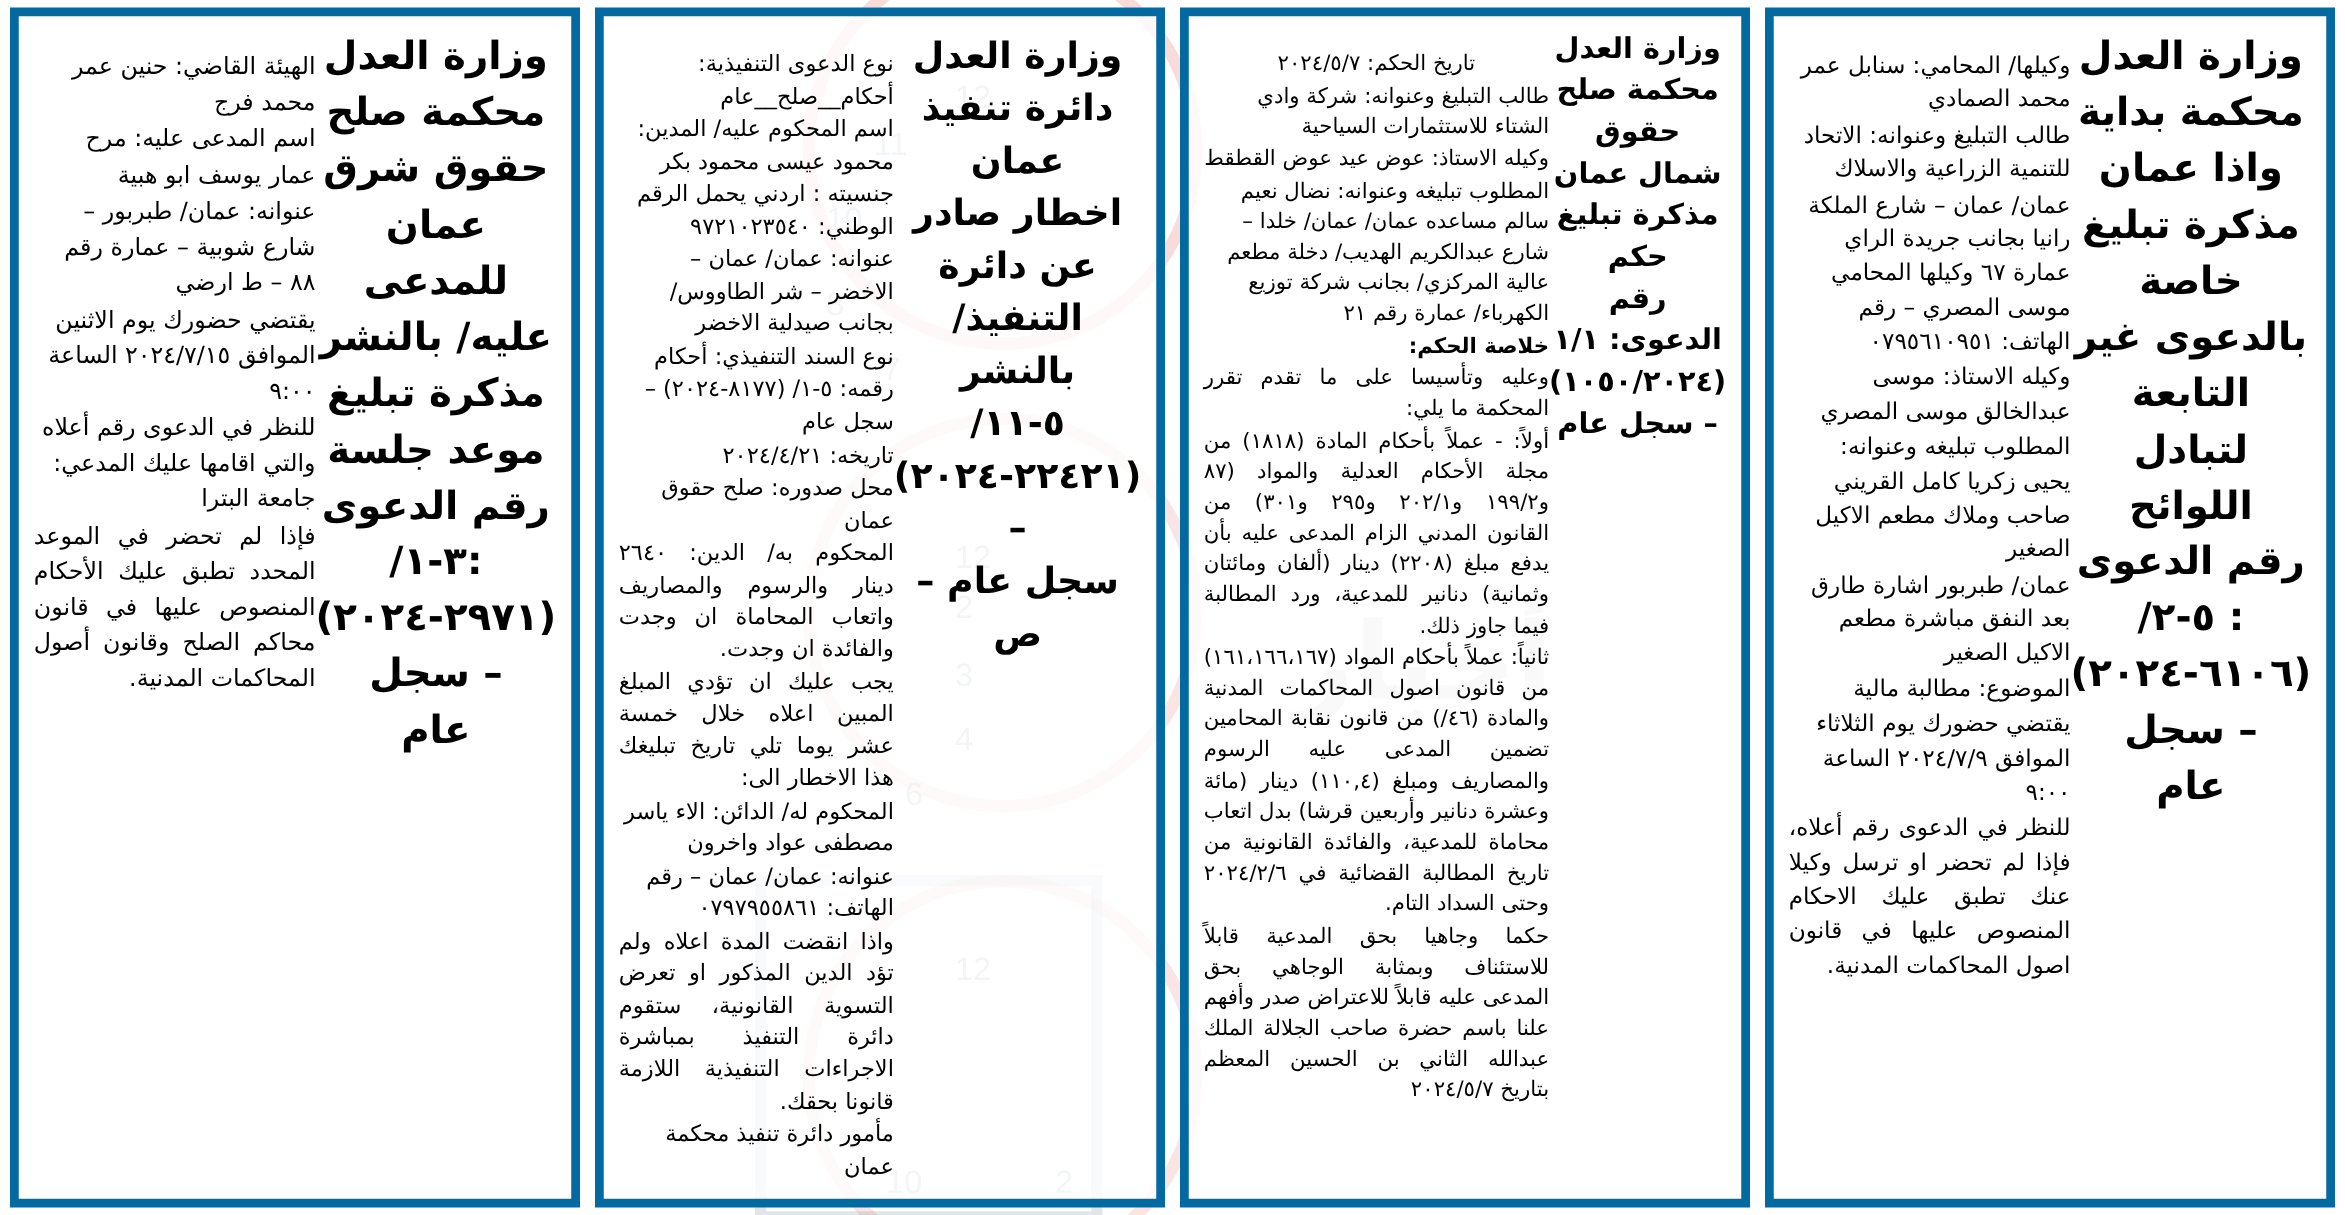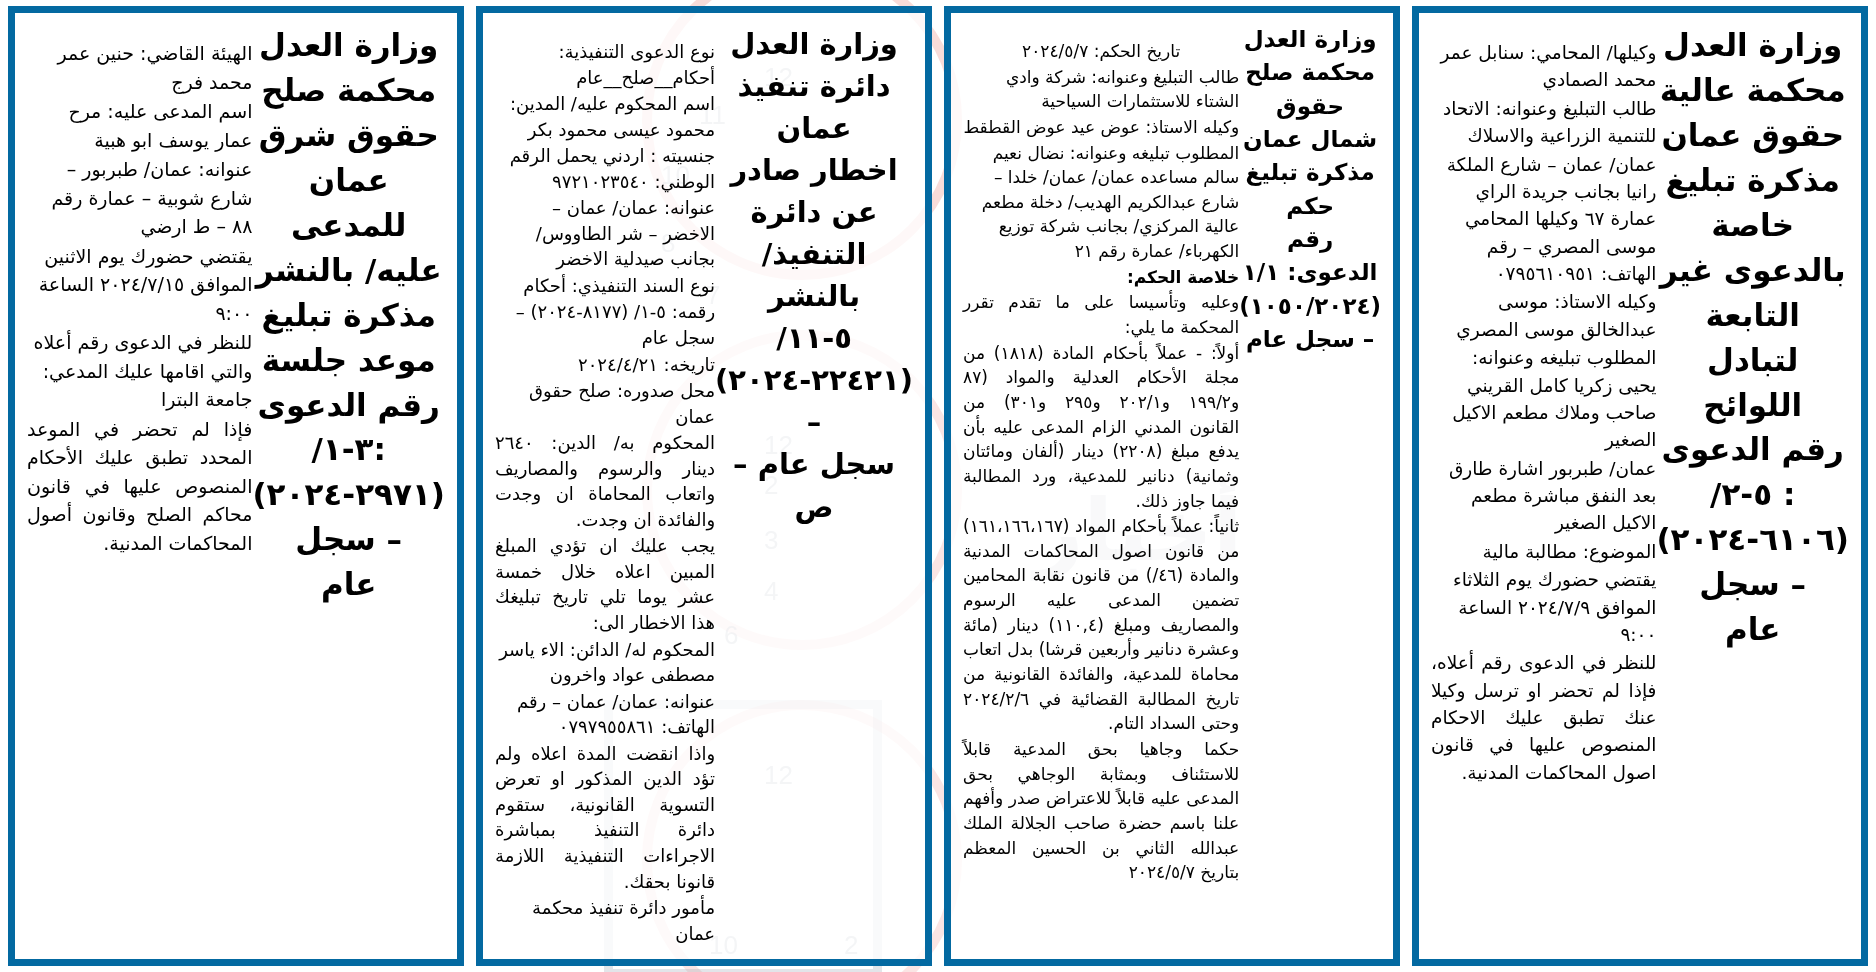--- a/index.html
+++ b/index.html
@@ -145,21 +145,21 @@
   <div class="wm-num" style="left:800px; top:930px;">2</div>
   <div class="wm-text" style="left:990px; top:480px;text-align:right;">أخبار</div>
   <div class="wm-box" style="left:560px; top:700px; width:260px; height:260px;"></div>
 </div>
 
 <div class="page">
 
   <div class="notice n1">
     <div class="hdr">
       <span class="hdr-line">وزارة العدل</span>
-      <span class="hdr-line">محكمة عالية حقوق عمان</span>
+      <span class="hdr-line">محكمة بداية واذا عمان</span>
       <span class="hdr-line">مذكرة تبليغ خاصة بالدعوى غير التابعة لتبادل اللوائح</span>
       <span class="hdr-line">رقم الدعوى : ٥-٢/</span>
       <span class="hdr-line">(٦١٠٦-٢٠٢٤) – سجل</span>
       <span class="hdr-line">عام</span>
     </div>
     <div class="body-text">
       <span class="para">وكيلها/ المحامي: سنابل عمر محمد الصمادي</span>
       <span class="para">طالب التبليغ وعنوانه: الاتحاد للتنمية الزراعية والاسلاك</span>
       <span class="para">عمان/ عمان – شارع الملكة رانيا بجانب جريدة الراي عمارة ٦٧ وكيلها المحامي موسى المصري – رقم الهاتف: ٠٧٩٥٦١٠٩٥١</span>
       <span class="para">وكيله الاستاذ: موسى عبدالخالق موسى المصري</span>

